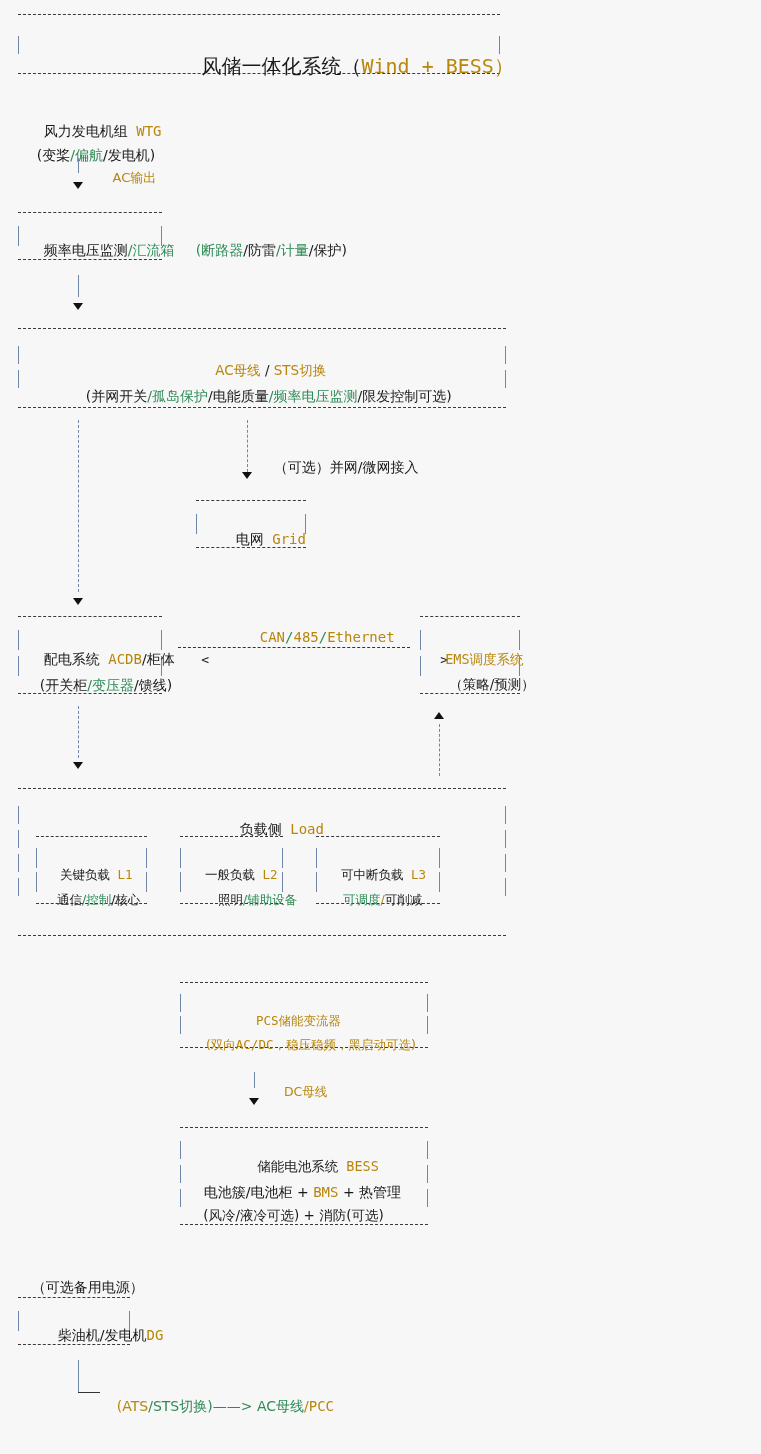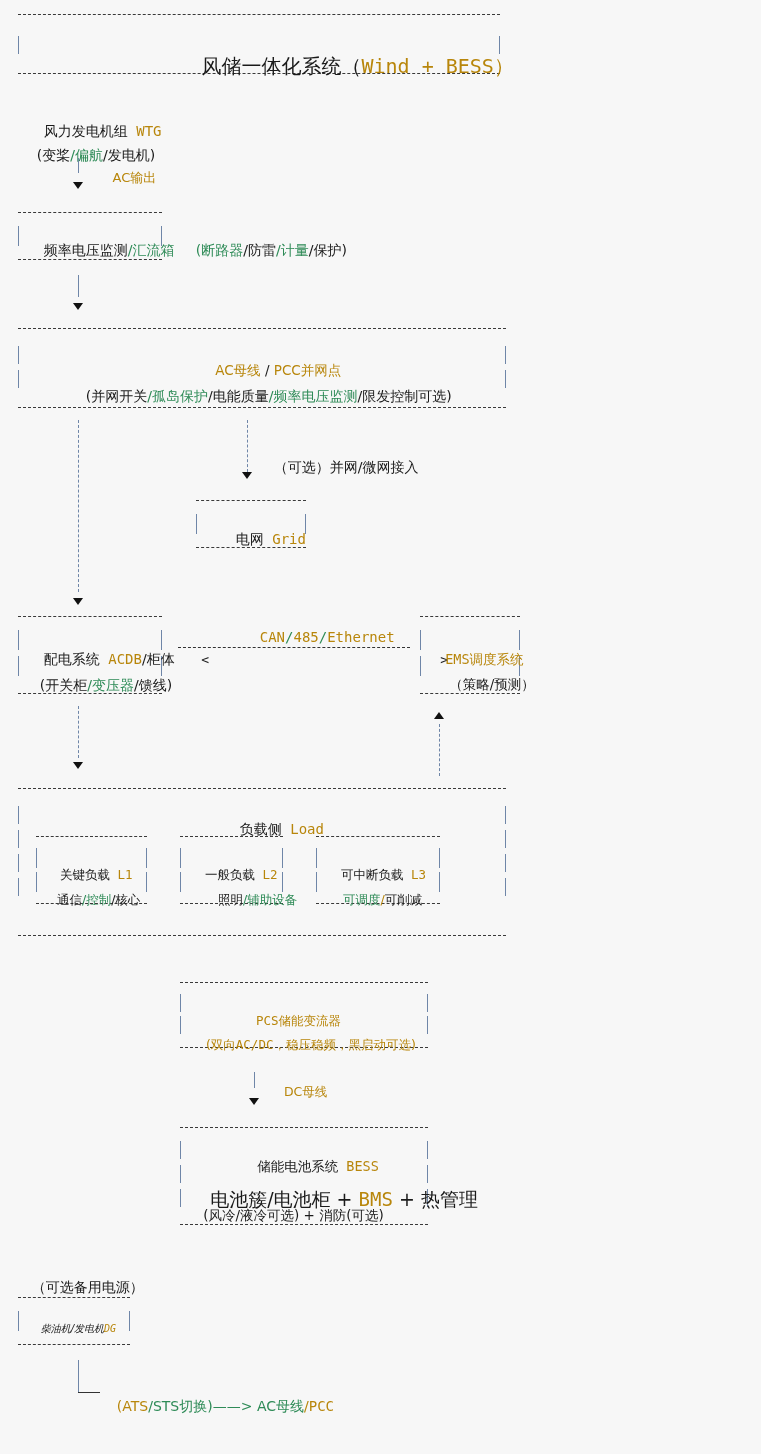--- a/index.html
+++ b/index.html
@@ -103,21 +103,21 @@
 
   <div class="box" style="left:14px;top:328px;width:496px;height:80px;">
     <div class="edge-t"></div>
     <div class="edge-b"></div>
     <div class="pipe pipe-l" style="top:18px;height:18px;"></div>
     <div class="pipe pipe-r" style="top:18px;height:18px;"></div>
     <div class="pipe pipe-l" style="top:42px;height:18px;"></div>
     <div class="pipe pipe-r" style="top:42px;height:18px;"></div>
   </div>
   <div class="t cjk lbl" style="left:198px;top:350px;font-size:13.5px;">
-    <span class="o">AC母线</span><span class="k">&nbsp;</span><span class="k">/</span><span class="k">&nbsp;</span><span class="o">PCC并网点</span>
+    <span class="o">AC母线</span><span class="k">&nbsp;</span><span class="k">/</span><span class="k">&nbsp;</span><span class="o">STS切换</span>
   </div>
   <div class="t cjk lbl" style="left:68px;top:375px;font-size:14px;">
     <span class="k">(并网开关</span><span class="g">/</span><span class="g">孤岛保护</span><span class="k">/</span><span class="k">电能质量</span><span class="g">/</span><span class="g">频率电压监测</span><span class="k">/</span><span class="k">限发控制可选)</span>
   </div>
 
   <div class="vdash" style="left:78px;top:420px;height:172px;"></div>
   <div class="arrow-d" style="left:73px;top:598px;"></div>
 
   <div class="vdash" style="left:247px;top:420px;height:52px;"></div>
   <div class="t cjk lbl" style="left:256px;top:446px;font-size:14px;">
@@ -270,38 +270,38 @@
     <div class="pipe pipe-l" style="top:14px;height:18px;"></div>
     <div class="pipe pipe-r" style="top:14px;height:18px;"></div>
     <div class="pipe pipe-l" style="top:38px;height:18px;"></div>
     <div class="pipe pipe-r" style="top:38px;height:18px;"></div>
     <div class="pipe pipe-l" style="top:62px;height:18px;"></div>
     <div class="pipe pipe-r" style="top:62px;height:18px;"></div>
   </div>
   <div class="t cjk lbl" style="left:240px;top:1146px;font-size:13.5px;">
     <span class="k">储能电池系统</span><span class="o mono"> </span><span class="o mono">BESS</span>
   </div>
-  <div class="t cjk lbl" style="left:186px;top:1171px;font-size:19px;">
+  <div class="t cjk lbl" style="left:186px;top:1171px;font-size:14px;">
     <span class="k">电池簇/电池柜 + </span><span class="o mono">BMS</span><span class="k"> + 热管理</span>
   </div>
   <div class="t cjk lbl" style="left:186px;top:1195px;font-size:13.5px;">
     <span class="k">(风冷/液冷可选) + 消防(可选)</span>
   </div>
 
   <div class="t cjk lbl" style="left:14px;top:1266px;font-size:14px;">
     <span class="k">（可选备用电源）</span>
   </div>
 
   <div class="box" style="left:14px;top:1297px;width:120px;height:48px;">
     <div class="edge-t"></div>
     <div class="edge-b"></div>
     <div class="pipe pipe-l" style="top:14px;height:20px;"></div>
     <div class="pipe pipe-r" style="top:14px;height:20px;"></div>
   </div>
-  <div class="t cjk lbl" style="left:28px;top:1314px;font-size:10px;font-style:italic;">
+  <div class="t cjk lbl" style="left:40px;top:1314px;font-size:14px;">
     <span class="k">柴油机/发电机</span><span class="o mono">DG</span>
   </div>
 
   <div class="vline" style="left:78px;top:1360px;height:32px;"></div>
   <div class="hdash" style="left:78px;top:1392px;width:22px;border-top:1px solid #333;"></div>
   <div class="t cjk lbl" style="left:99px;top:1385px;font-size:14px;">
     <span class="o">(ATS</span><span class="g">/</span><span class="g">STS切换)</span><span class="g">——&gt;</span><span> </span><span class="g">AC母线</span><span class="o">/</span><span class="o mono">PCC</span>
   </div>
 
 </div>

